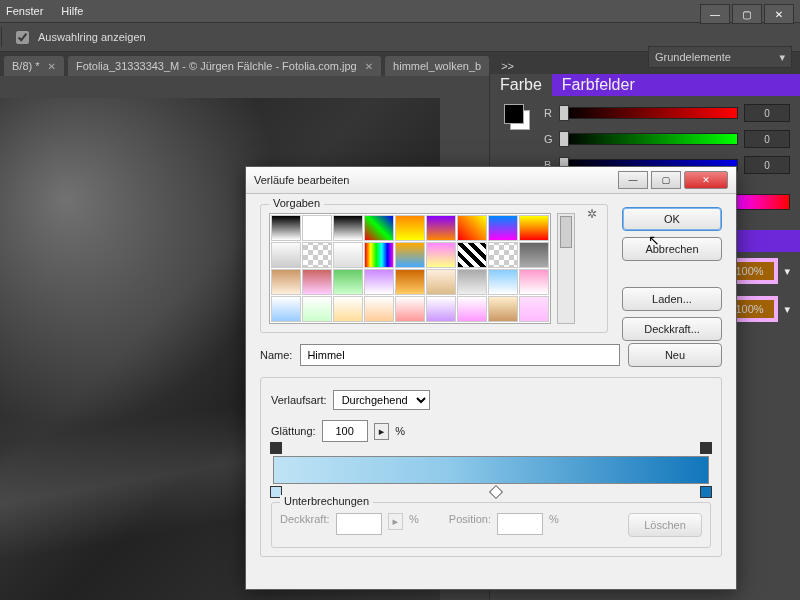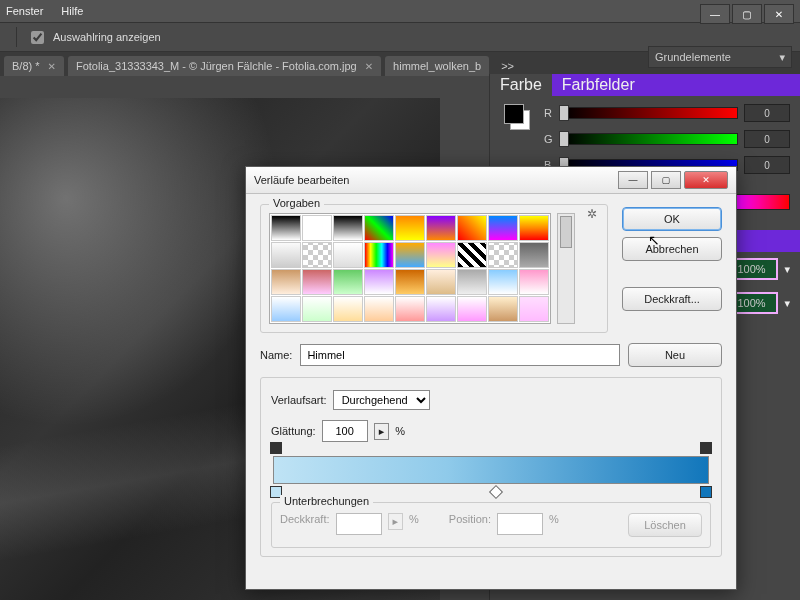--- a/index.html
+++ b/index.html
@@ -1,20 +1,20 @@
 <!DOCTYPE html>
 <html><head>
 <meta charset="utf-8">
 <style>
 body{margin:0;font-family:"Segoe UI",Tahoma,sans-serif;font-size:11px;background:#464646;color:#eee;overflow:hidden;width:800px;height:600px;position:relative}
 .menubar{background:#535353;height:22px;display:flex;align-items:center;padding:0 6px;font-size:11px}
 .menubar span{margin-right:18px;color:#eee}
 .winctrls{position:absolute;right:6px;top:4px;display:flex;gap:2px}
 .winctrls div{width:28px;height:18px;background:#5a5a5a;border:1px solid #333;display:flex;align-items:center;justify-content:center;color:#fff;font-size:10px}
-.optbar{height:28px;background:#4a4a4a;border-top:1px solid #333;border-bottom:1px solid #333;display:flex;align-items:center;padding:0 16px;gap:10px}
+.optbar{height:28px;background:#4a4a4a;border-top:1px solid #333;border-bottom:1px solid #333;display:flex;align-items:center;padding:0 1px;gap:10px}
 .sep{width:1px;height:20px;background:#333}
 .chk{display:flex;align-items:center;gap:6px;font-size:11px;color:#ddd}
 .chk input{accent-color:#999}
 .preset-dd{position:absolute;right:8px;top:46px;width:130px;height:20px;background:#464646;border:1px solid #333;display:flex;align-items:center;justify-content:space-between;padding:0 6px;color:#ccc;font-size:11px}
 .tabbar{height:24px;background:#3a3a3a;display:flex;align-items:flex-end;padding:0 4px;gap:4px;font-size:11px}
 .tab{padding:4px 8px;background:#535353;border-top-left-radius:3px;border-top-right-radius:3px;color:#ccc;display:flex;align-items:center;gap:8px;white-space:nowrap}
 .tclose{font-size:10px;color:#aaa}
 .canvas{position:absolute;left:0;top:98px;width:440px;height:502px;background:linear-gradient(135deg,#1a1a1a,#353535 40%,#222 60%,#3a3a3a);overflow:hidden}
 .canvas::after{content:"";position:absolute;inset:0;background:radial-gradient(ellipse at 15% 20%,rgba(255,255,255,.35),transparent 40%),linear-gradient(170deg,transparent 60%,rgba(200,200,200,.15) 70%,transparent 80%)}
 .panels{position:absolute;right:0;top:74px;width:310px;height:526px;background:#464646;border-left:1px solid #333}
@@ -27,21 +27,21 @@
 .rslider{flex:1;height:10px;background:linear-gradient(90deg,#000,#f00);position:relative;border:1px solid #222}
 .rslider.g{background:linear-gradient(90deg,#000,#0f0)}
 .rslider.b{background:linear-gradient(90deg,#000,#00f)}
 .rslider .h{position:absolute;top:-3px;left:-4px;width:8px;height:14px;background:#ccc;border:1px solid #333}
 .rval{width:44px;height:16px;background:#3a3a3a;border:1px solid #222;text-align:center;color:#ccc;font-size:10px;display:flex;align-items:center;justify-content:center}
 .swatch{position:absolute;left:14px;top:30px;width:26px;height:26px}
 .swatch .fg{position:absolute;width:18px;height:18px;background:#000;border:1px solid #aaa}
 .swatch .bg{position:absolute;width:18px;height:18px;background:#fff;border:1px solid #aaa;right:0;bottom:0}
 .spectrum{margin:4px 10px;height:14px;background:linear-gradient(90deg,#f00,#ff0,#0f0,#0ff,#00f,#f0f,#f00);border:1px solid #222}
 .valrow{display:flex;align-items:center;gap:6px;padding:6px 10px;font-size:11px}
-.valrow .dd{width:50px;height:18px;background:#14532d;border:2px solid #f0abfc;display:flex;align-items:center;justify-content:center;color:#ccc}
+.valrow .dd{width:50px;height:18px;background:#a16207;border:4px solid #f0abfc;display:flex;align-items:center;justify-content:center;color:#ccc}
 .lock{width:24px;height:20px;background:#3a3a3a;border:1px solid #222;display:flex;align-items:center;justify-content:center;margin:8px auto}
 
 .dlg{position:absolute;left:245px;top:166px;width:490px;height:422px;background:#f0f0f0;border:1px solid #5a5a5a;box-shadow:0 4px 20px rgba(0,0,0,.5);color:#222;font-size:11px}
 .titlebar{height:26px;background:linear-gradient(#fdfdfd,#e8e8e8);border-bottom:1px solid #c0c0c0;display:flex;align-items:center;padding:0 8px;justify-content:space-between}
 .titlebar .btns{display:flex;gap:3px}
 .tbbtn{width:28px;height:16px;border:1px solid #888;background:linear-gradient(#f4f4f4,#d8d8d8);display:flex;align-items:center;justify-content:center;font-size:9px}
 .tbbtn.close{background:linear-gradient(#f08080,#d83030);color:#fff;width:42px;border-radius:2px}
 .dbody{padding:10px 14px}
 .grp{border:1px solid #ccc;padding:8px;position:relative;border-radius:3px;margin-bottom:10px}
 .grp .glabel{position:absolute;top:-8px;left:8px;background:#f0f0f0;padding:0 4px;font-size:11px}
@@ -217,20 +217,21 @@
             <div style="background: linear-gradient(rgb(255, 221, 255), rgb(255, 187, 255));"></div>
           </div>
         <div class="sbar"></div>
       </div>
     </div>
 
     <div class="rbtns">
       <div class="btn primary">OK</div>
       <div class="btn">Abbrechen</div>
       <div style="height:14px"></div>
+      <div class="btn">Laden...</div>
       <div class="btn">Deckkraft...</div>
     </div>
 
     <div class="row">
       <label>Name:</label>
       <input class="txt" value="Himmel" style="">
       <div class="btn" style="width:92px">Neu</div>
     </div>
 
     <div class="grp" style="padding:12px 10px 8px">

